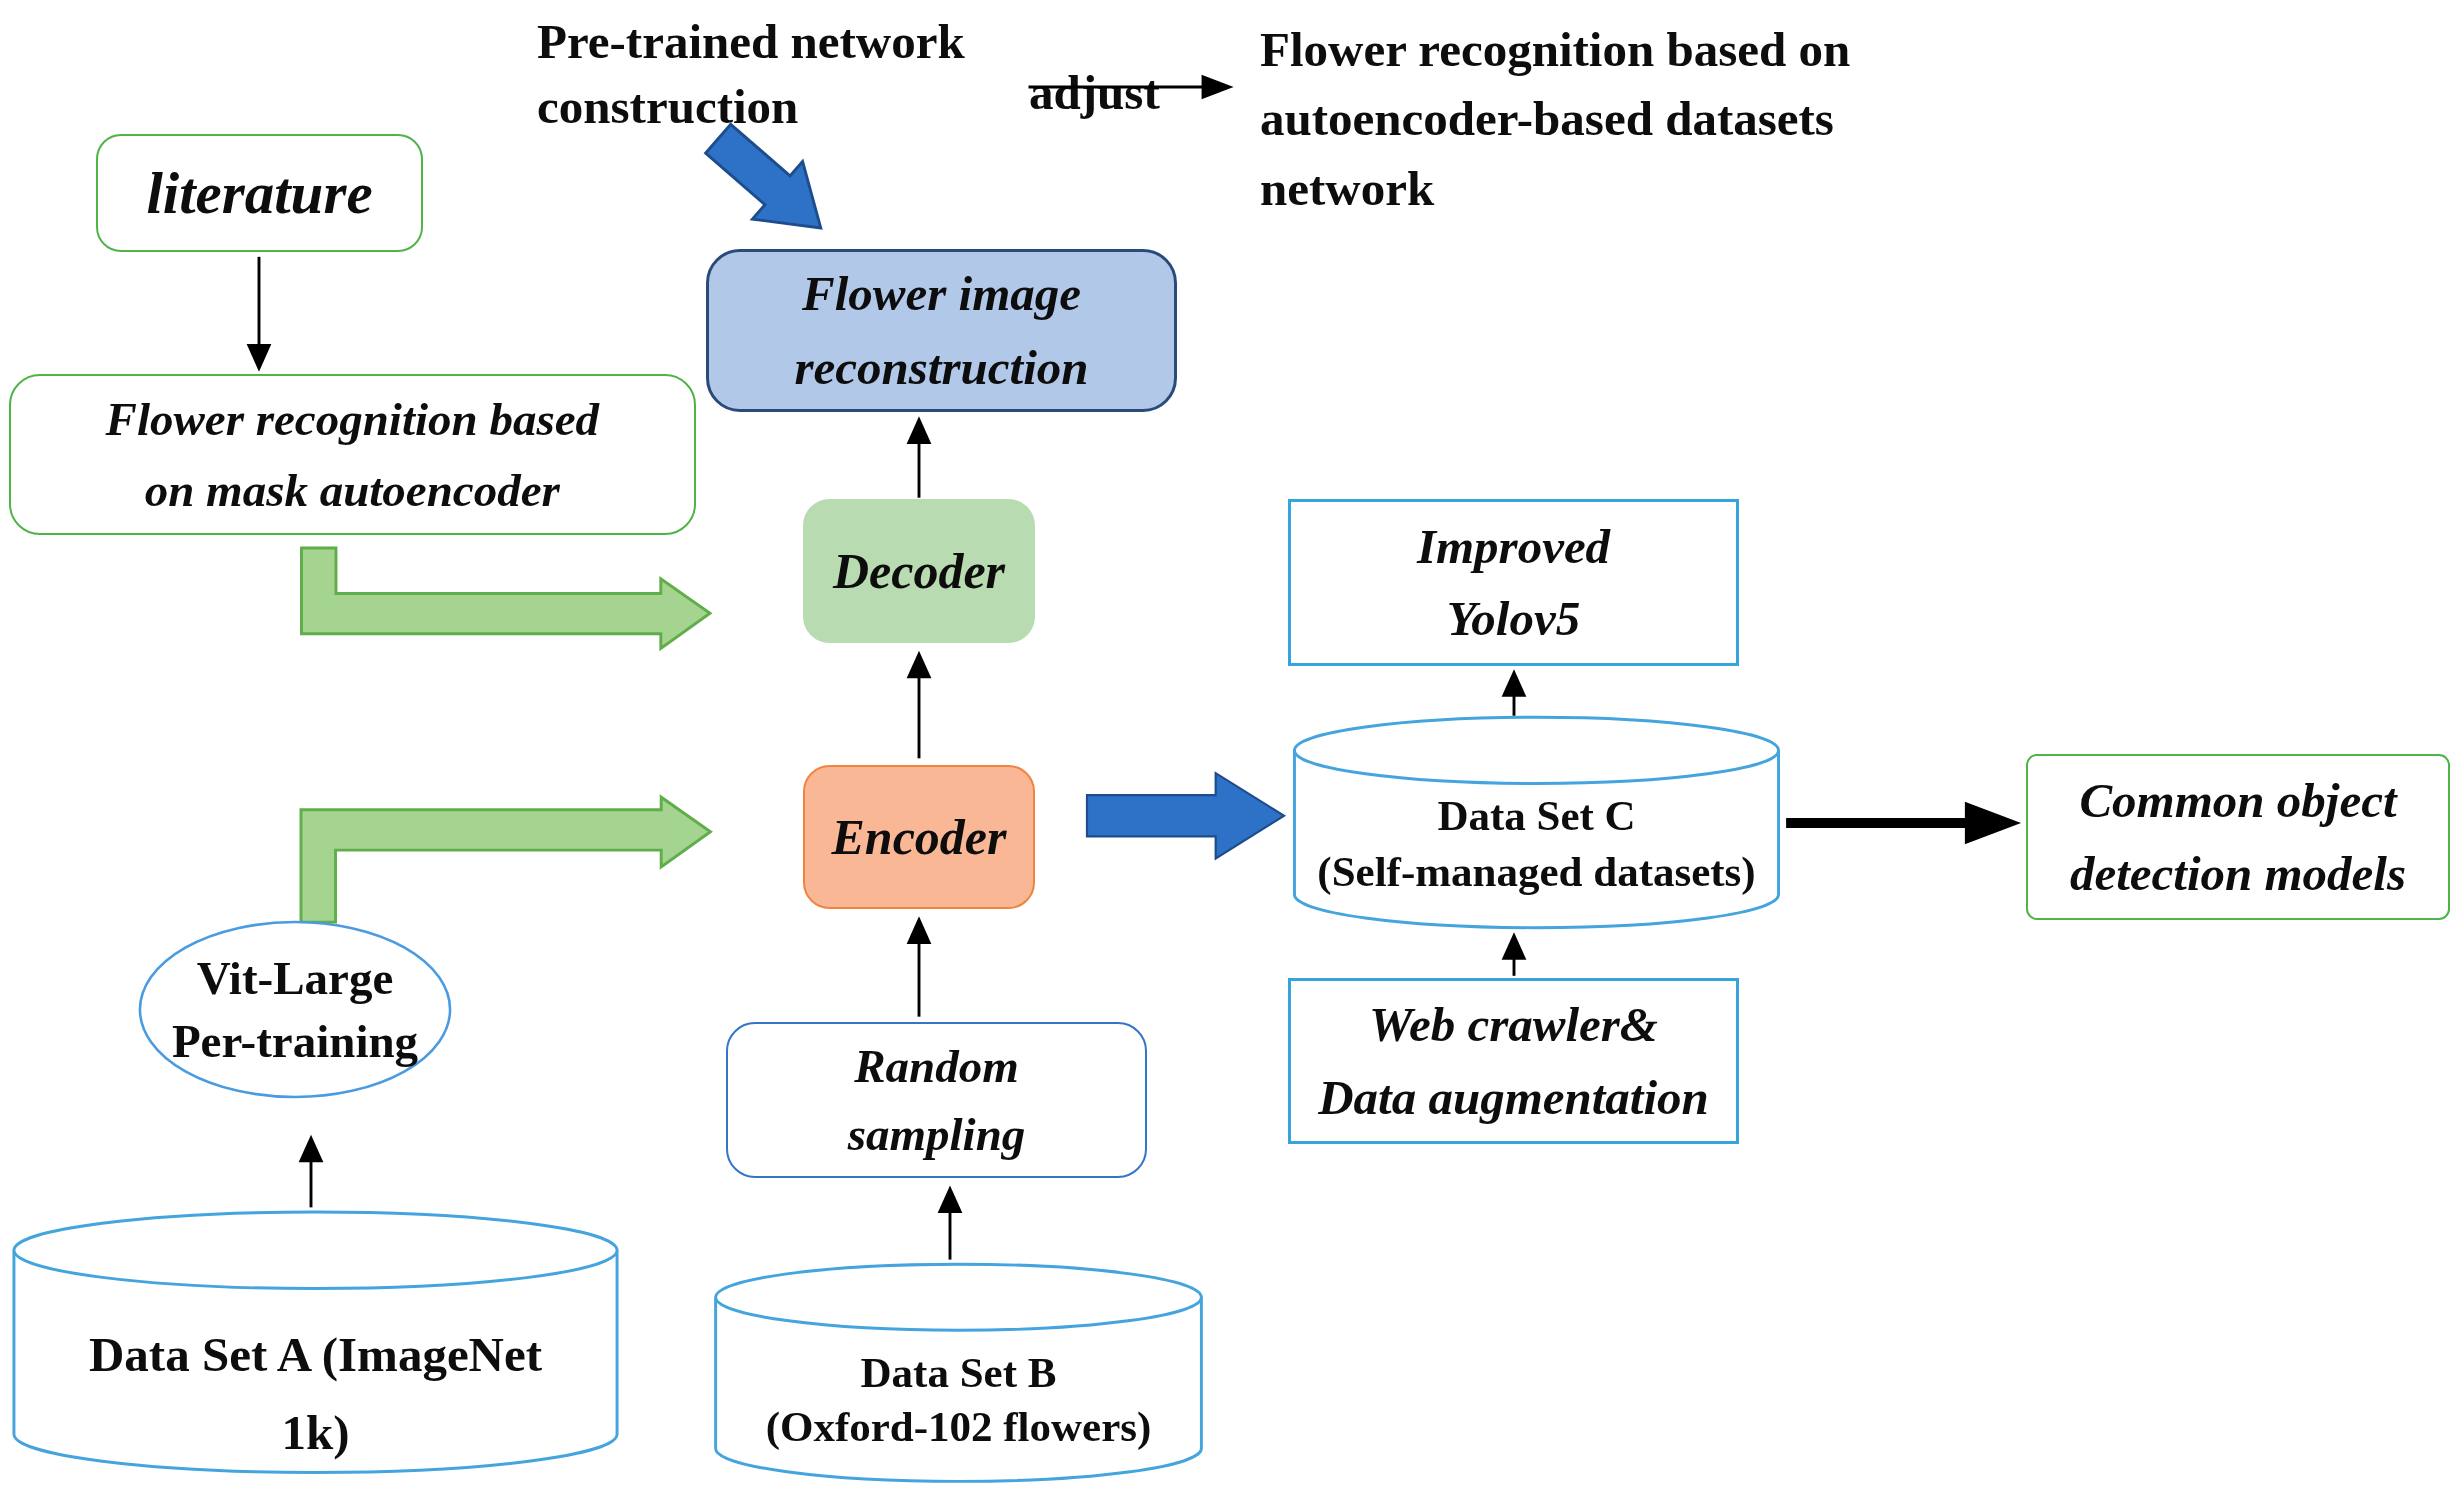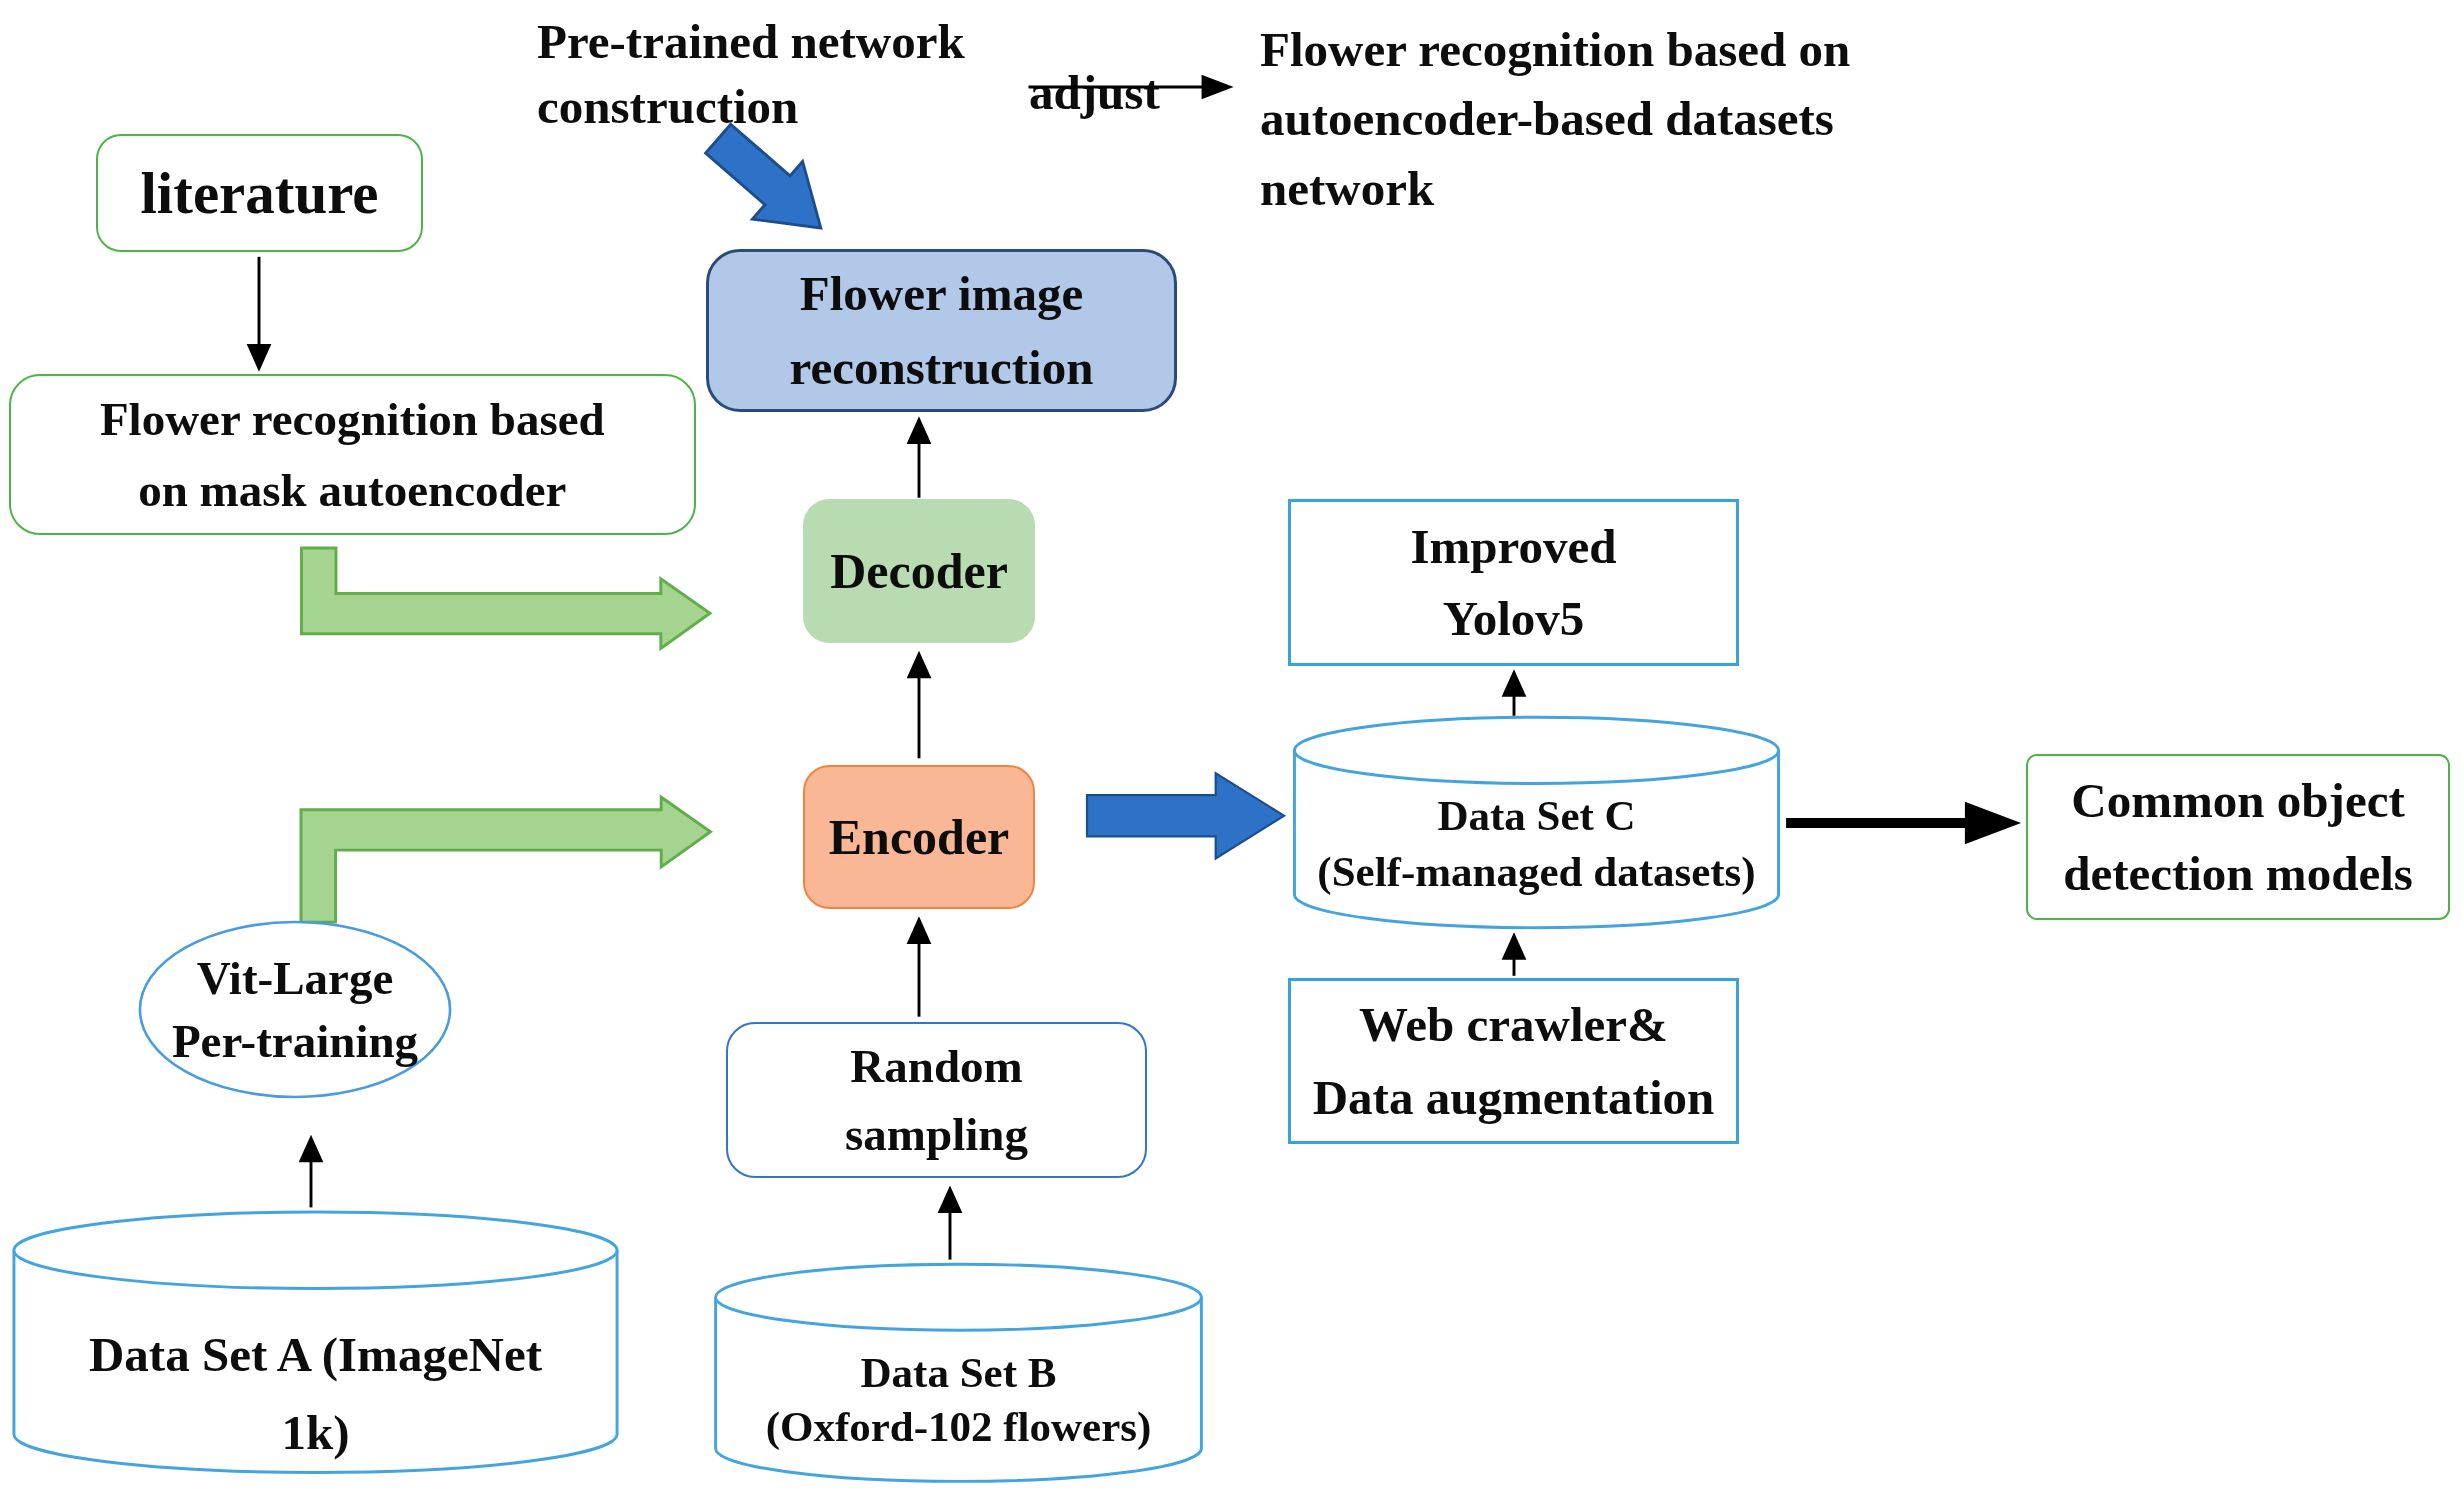--- a/index.html
+++ b/index.html
@@ -21,21 +21,21 @@
   }
   html,body{margin:0;padding:0;background:#ffffff;}
   #canvas{
     position:relative;width:2462px;height:1488px;background:#ffffff;overflow:hidden;
     font-family:"Liberation Serif","DejaVu Serif",serif;font-weight:bold;color:var(--ink);
   }
   .abs{position:absolute;}
   .txt{text-align:left;}
   .node{
     position:absolute;display:flex;flex-direction:column;justify-content:center;align-items:center;
-    text-align:center;background:#ffffff;box-sizing:border-box;
+    text-align:center;background:#ffffff;box-sizing:border-box;font-style:italic;
   }
   .green-round{border:2.9px solid var(--green-border);border-radius:25px;}
   .label-overlay{position:absolute;text-align:center;pointer-events:none;}
   svg{display:block;overflow:visible;}
   .thin-arrow line{stroke:#000;stroke-width:4;}
   .thin-arrow polygon{fill:#000;}
 </style>
 </head>
 <body>
 

